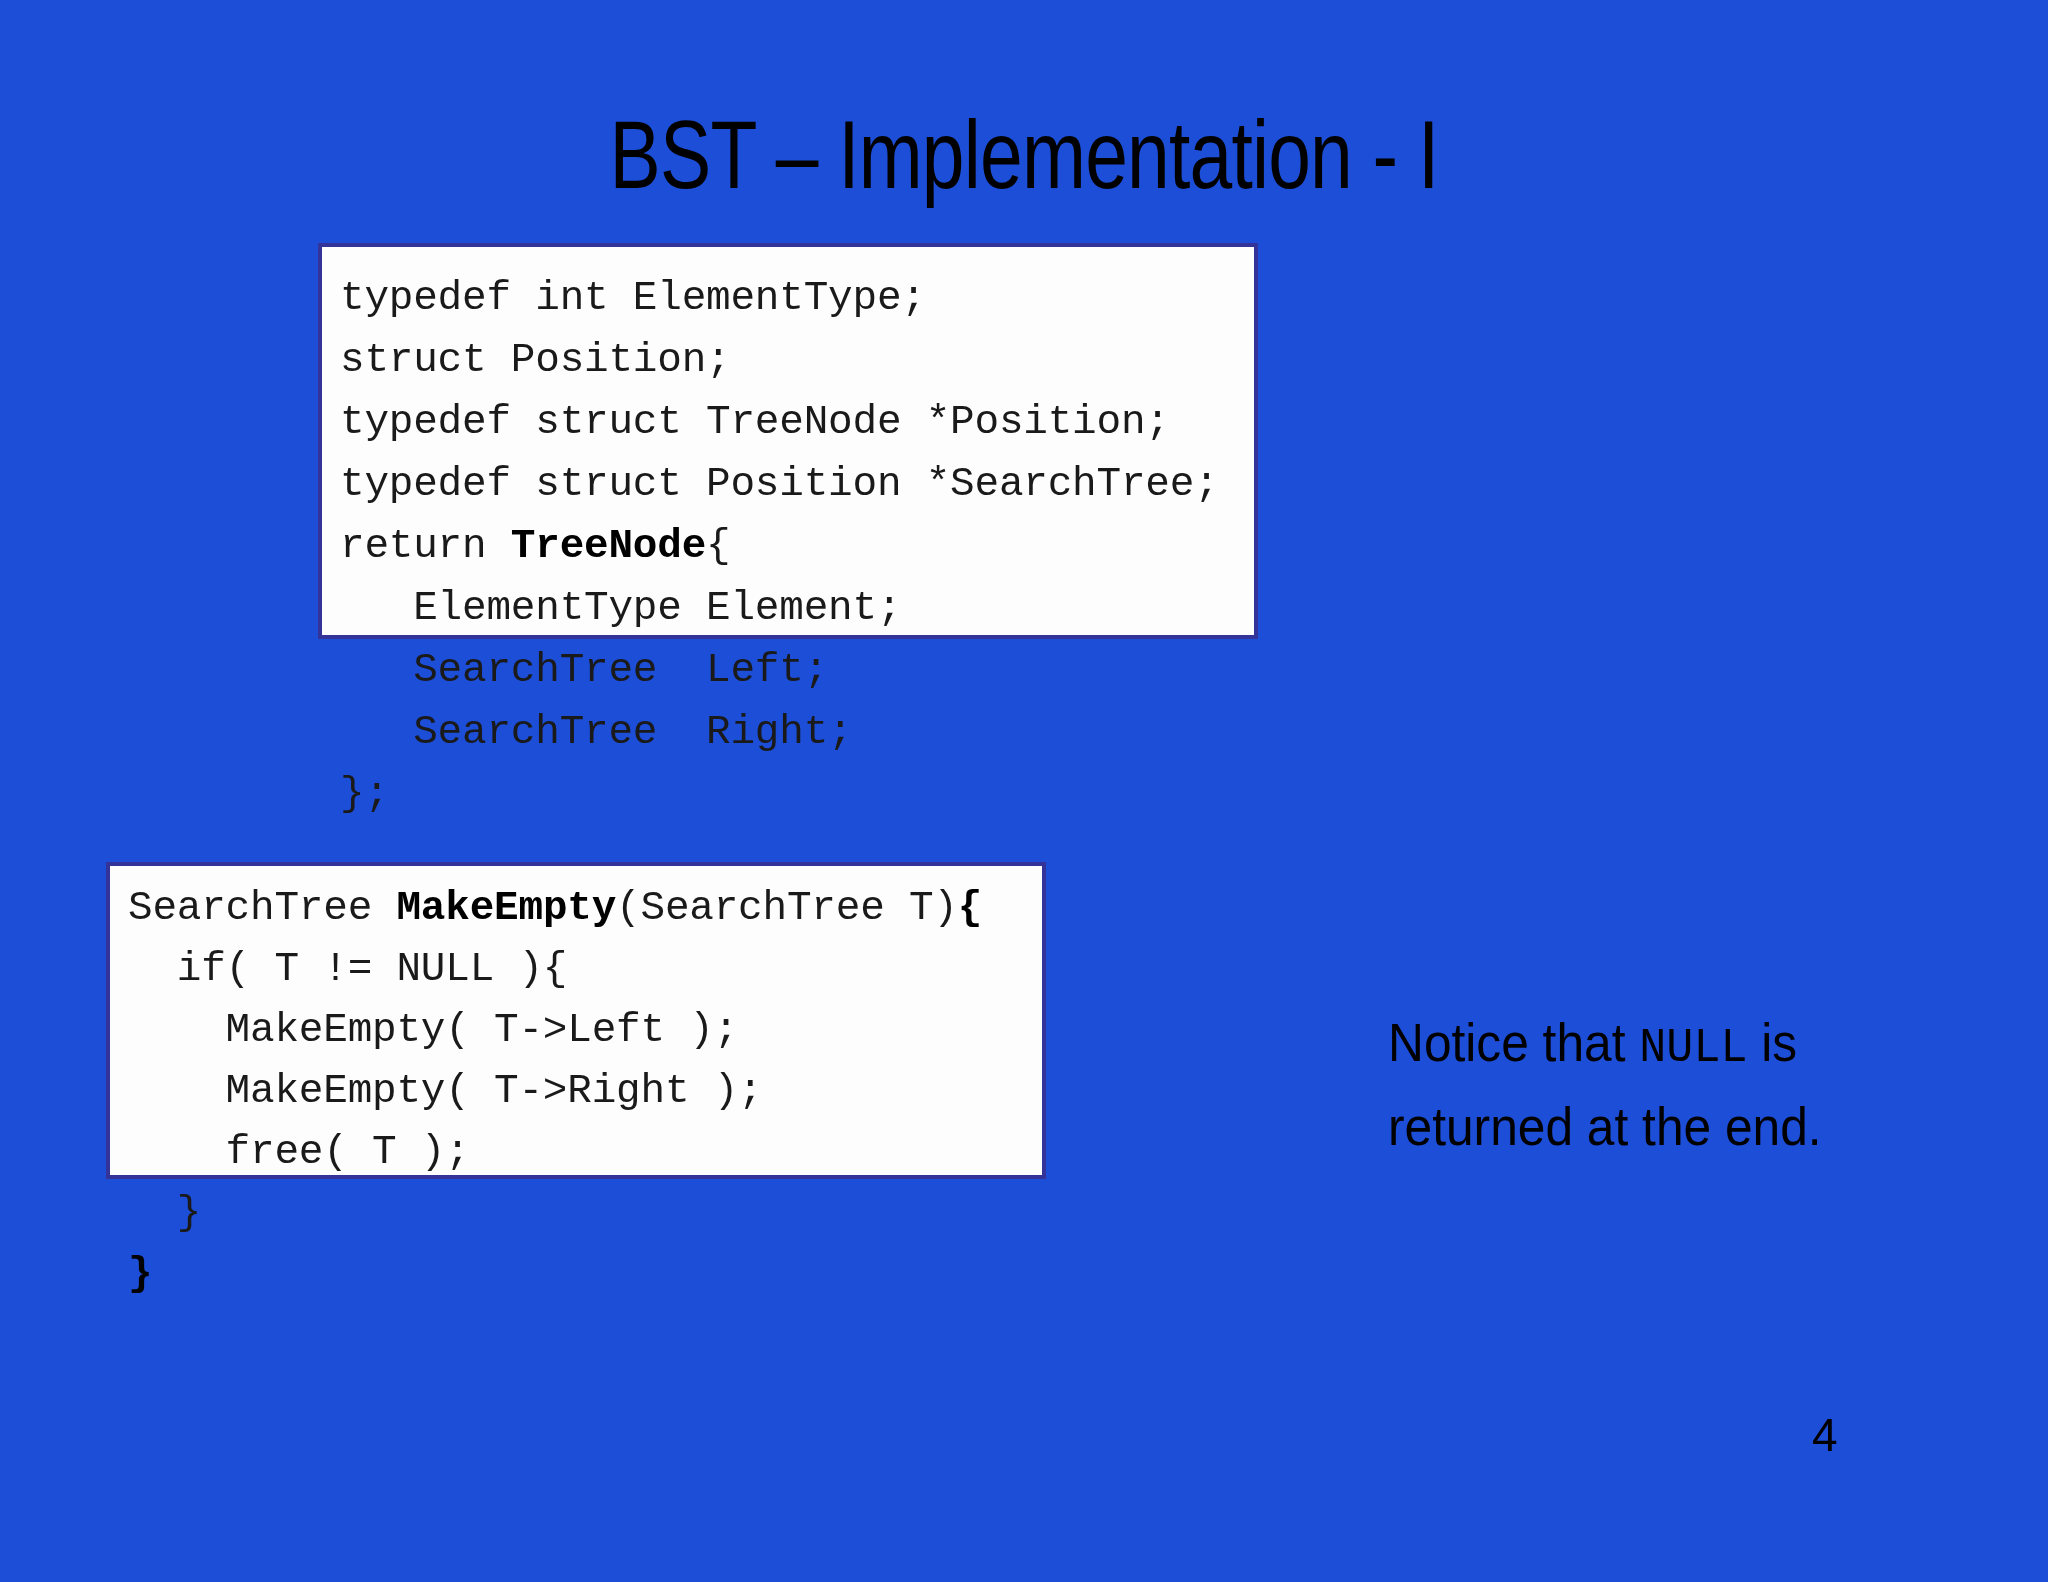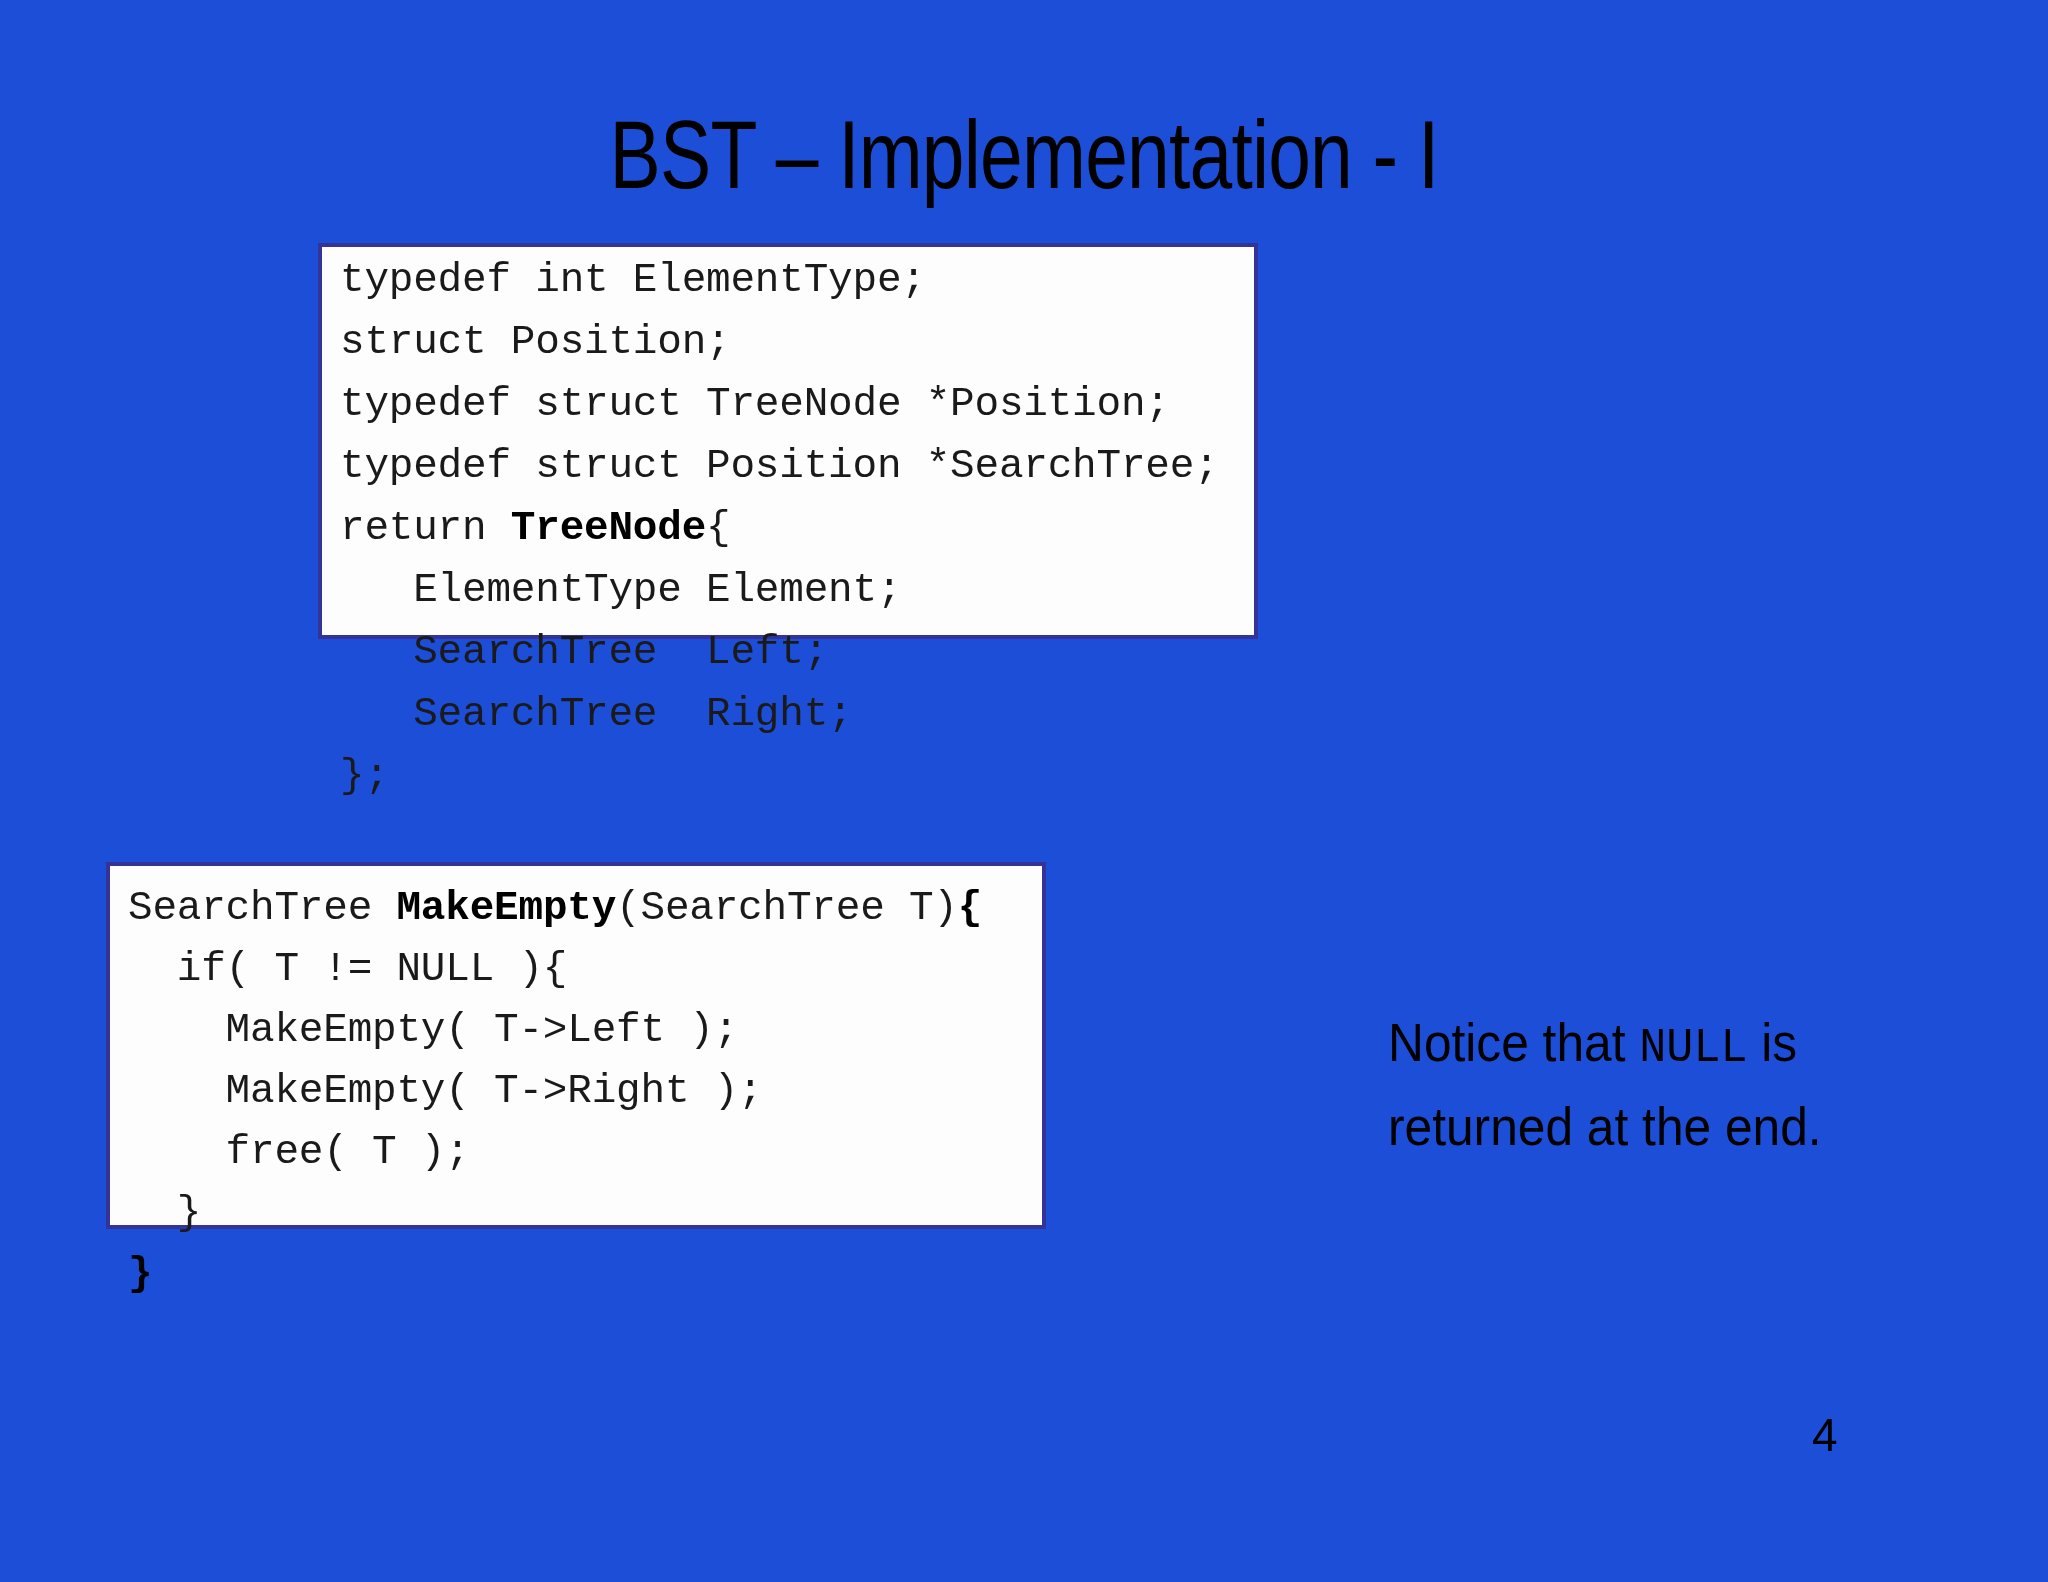--- a/index.html
+++ b/index.html
@@ -42,27 +42,27 @@
     position: absolute;
     box-sizing: border-box;
     background: #fdfdfd;
     border: 4px solid #333399;
   }
   #code-box-struct {
     left: 318px;
     top: 243px;
     width: 940px;
     height: 396px;
-    padding: 2px 0 10px 18px;
+    padding: 20px 0 10px 18px;
   }
   #code-box-makeempty {
     left: 106px;
     top: 862px;
     width: 940px;
-    height: 367px;
+    height: 317px;
     padding: 12px 0 8px 18px;
   }
   .code-line {
     font-family: "Liberation Mono", "DejaVu Sans Mono", monospace;
     font-size: 41px;
     line-height: 62px;
     color: #1a1a1a;
     white-space: pre;
     letter-spacing: -0.2px;
   }

